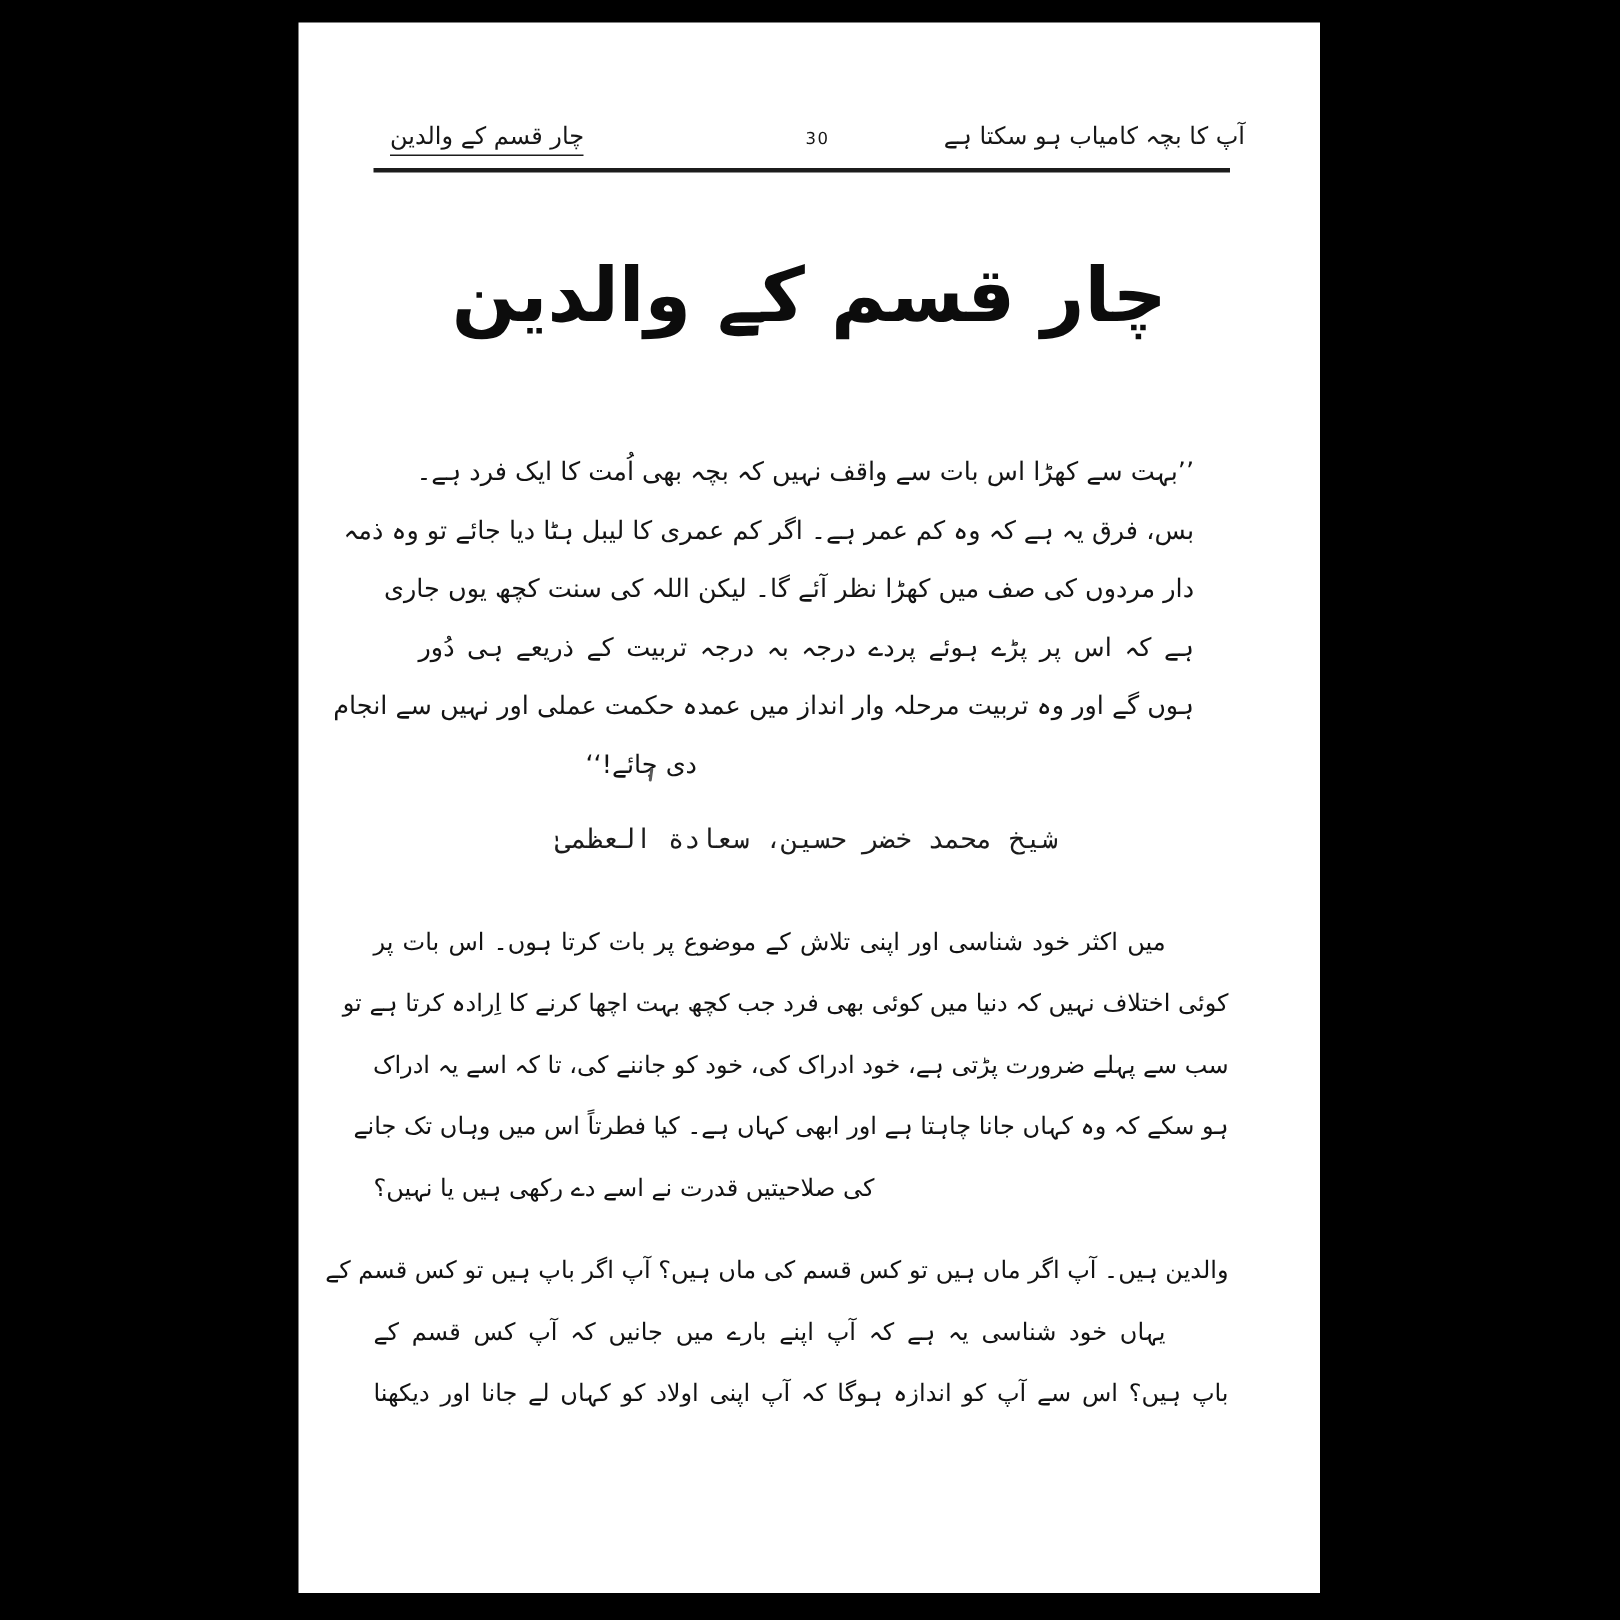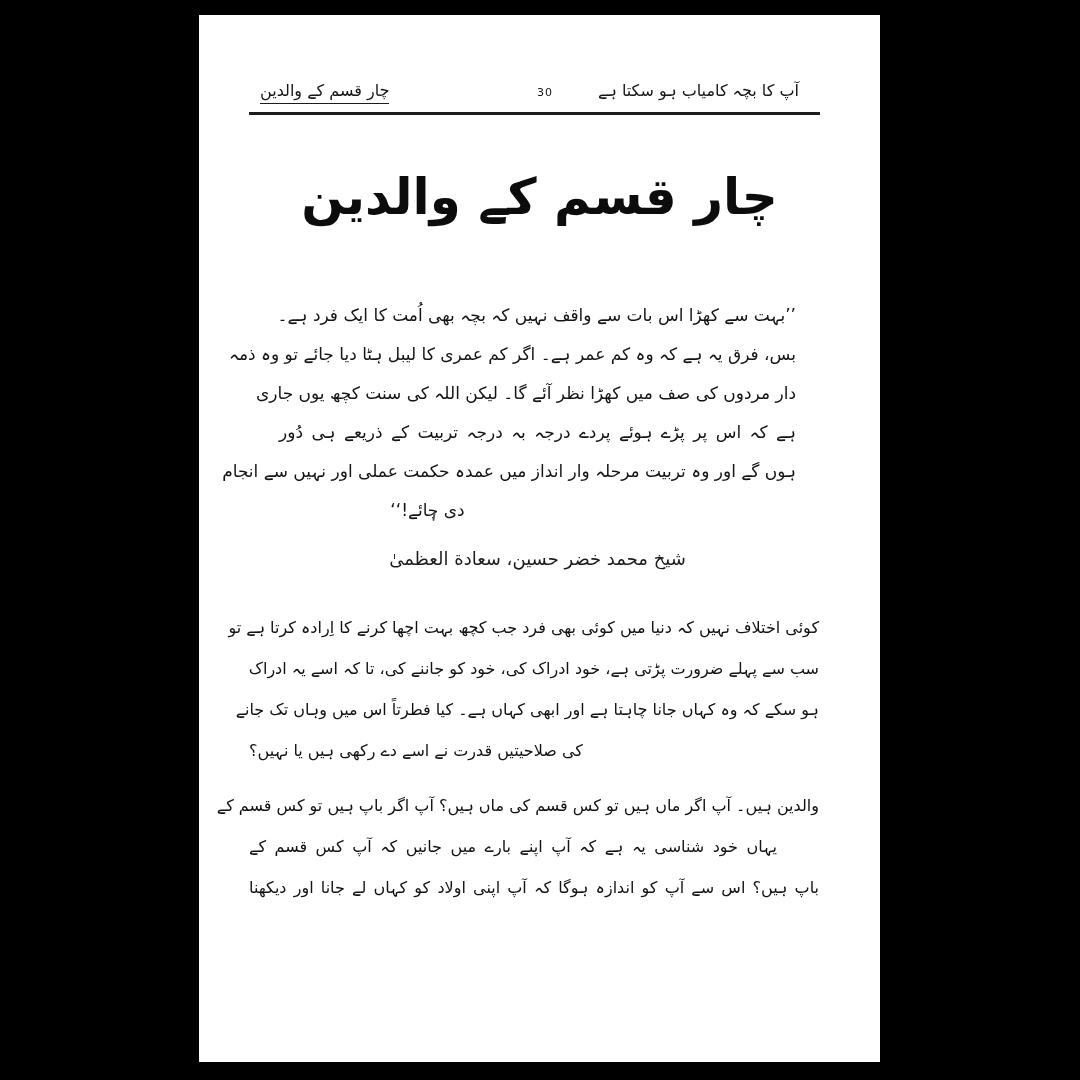--- a/index.html
+++ b/index.html
@@ -24,21 +24,21 @@
   .runhead{
     position:absolute;
     top:66px; left:0; right:0;
     padding:0 50px 0 61px;
     display:grid;
     grid-template-columns:1fr auto 1fr;
     align-items:baseline;
     font-size:16px;
     color:#161616;
   }
-  .runhead .rh-book{ text-align:center; }
+  .runhead .rh-book{ text-align:right; }
   .runhead .rh-num{ text-align:center; padding:0 14px; font-size:11px; letter-spacing:1px;}
   .runhead .rh-chapter{ text-align:end; }
   .rh-chapter .u{
     border-bottom:1.5px solid #1c1c1c;
     padding-bottom:3px;
   }
   .head-rule{
     position:absolute;
     top:97px; left:50px;
     width:571px; height:2.5px;
@@ -82,20 +82,21 @@
     transform:rotate(8deg);
     border-radius:1px;
   }
   .attribution{
     position:absolute;
     top:533px; right:84px;
     width:517px;
     text-align:center;
     font-size:18px;
     color:#1b1b1b;
+    font-family:Liberation Mono, monospace;
   }
   
   .bodytext{
     position:absolute;
     top:592px; right:61px;
     width:570px;
     font-size:16px;
     color:#121212;
   }
   .bodytext .bline{
@@ -134,20 +135,21 @@
     <div class="qline">ہوں گے اور وہ تربیت مرحلہ وار انداز میں عمدہ حکمت عملی اور نہیں سے انجام</div>
     <div class="qline center-last">دی جائے!‘‘</div>
   </div>
 
   <div class="stray-mark"></div>
 
   <div class="attribution">شیخ محمد خضر حسین، سعادة العظمیٰ</div>
 
   <div class="bodytext">
     <div class="para1">
+      <div class="bline indent">میں اکثر خود شناسی اور اپنی تلاش کے موضوع پر بات کرتا ہوں۔ اس بات پر</div>
       <div class="bline">کوئی اختلاف نہیں کہ دنیا میں کوئی بھی فرد جب کچھ بہت اچھا کرنے کا اِرادہ کرتا ہے تو</div>
       <div class="bline">سب سے پہلے ضرورت پڑتی ہے، خود ادراک کی، خود کو جاننے کی، تا کہ اسے یہ ادراک</div>
       <div class="bline">ہو سکے کہ وہ کہاں جانا چاہتا ہے اور ابھی کہاں ہے۔ کیا فطرتاً اس میں وہاں تک جانے</div>
       <div class="bline flush-left">کی صلاحیتیں قدرت نے اسے دے رکھی ہیں یا نہیں؟</div>
     </div>
     <div class="para2">
       <div class="bline">والدین ہیں۔ آپ اگر ماں ہیں تو کس قسم کی ماں ہیں؟ آپ اگر باپ ہیں تو کس قسم کے</div>
       <div class="bline indent">یہاں خود شناسی یہ ہے کہ آپ اپنے بارے میں جانیں کہ آپ کس قسم کے</div>
       <div class="bline">باپ ہیں؟ اس سے آپ کو اندازہ ہوگا کہ آپ اپنی اولاد کو کہاں لے جانا اور دیکھنا</div>
     </div>

